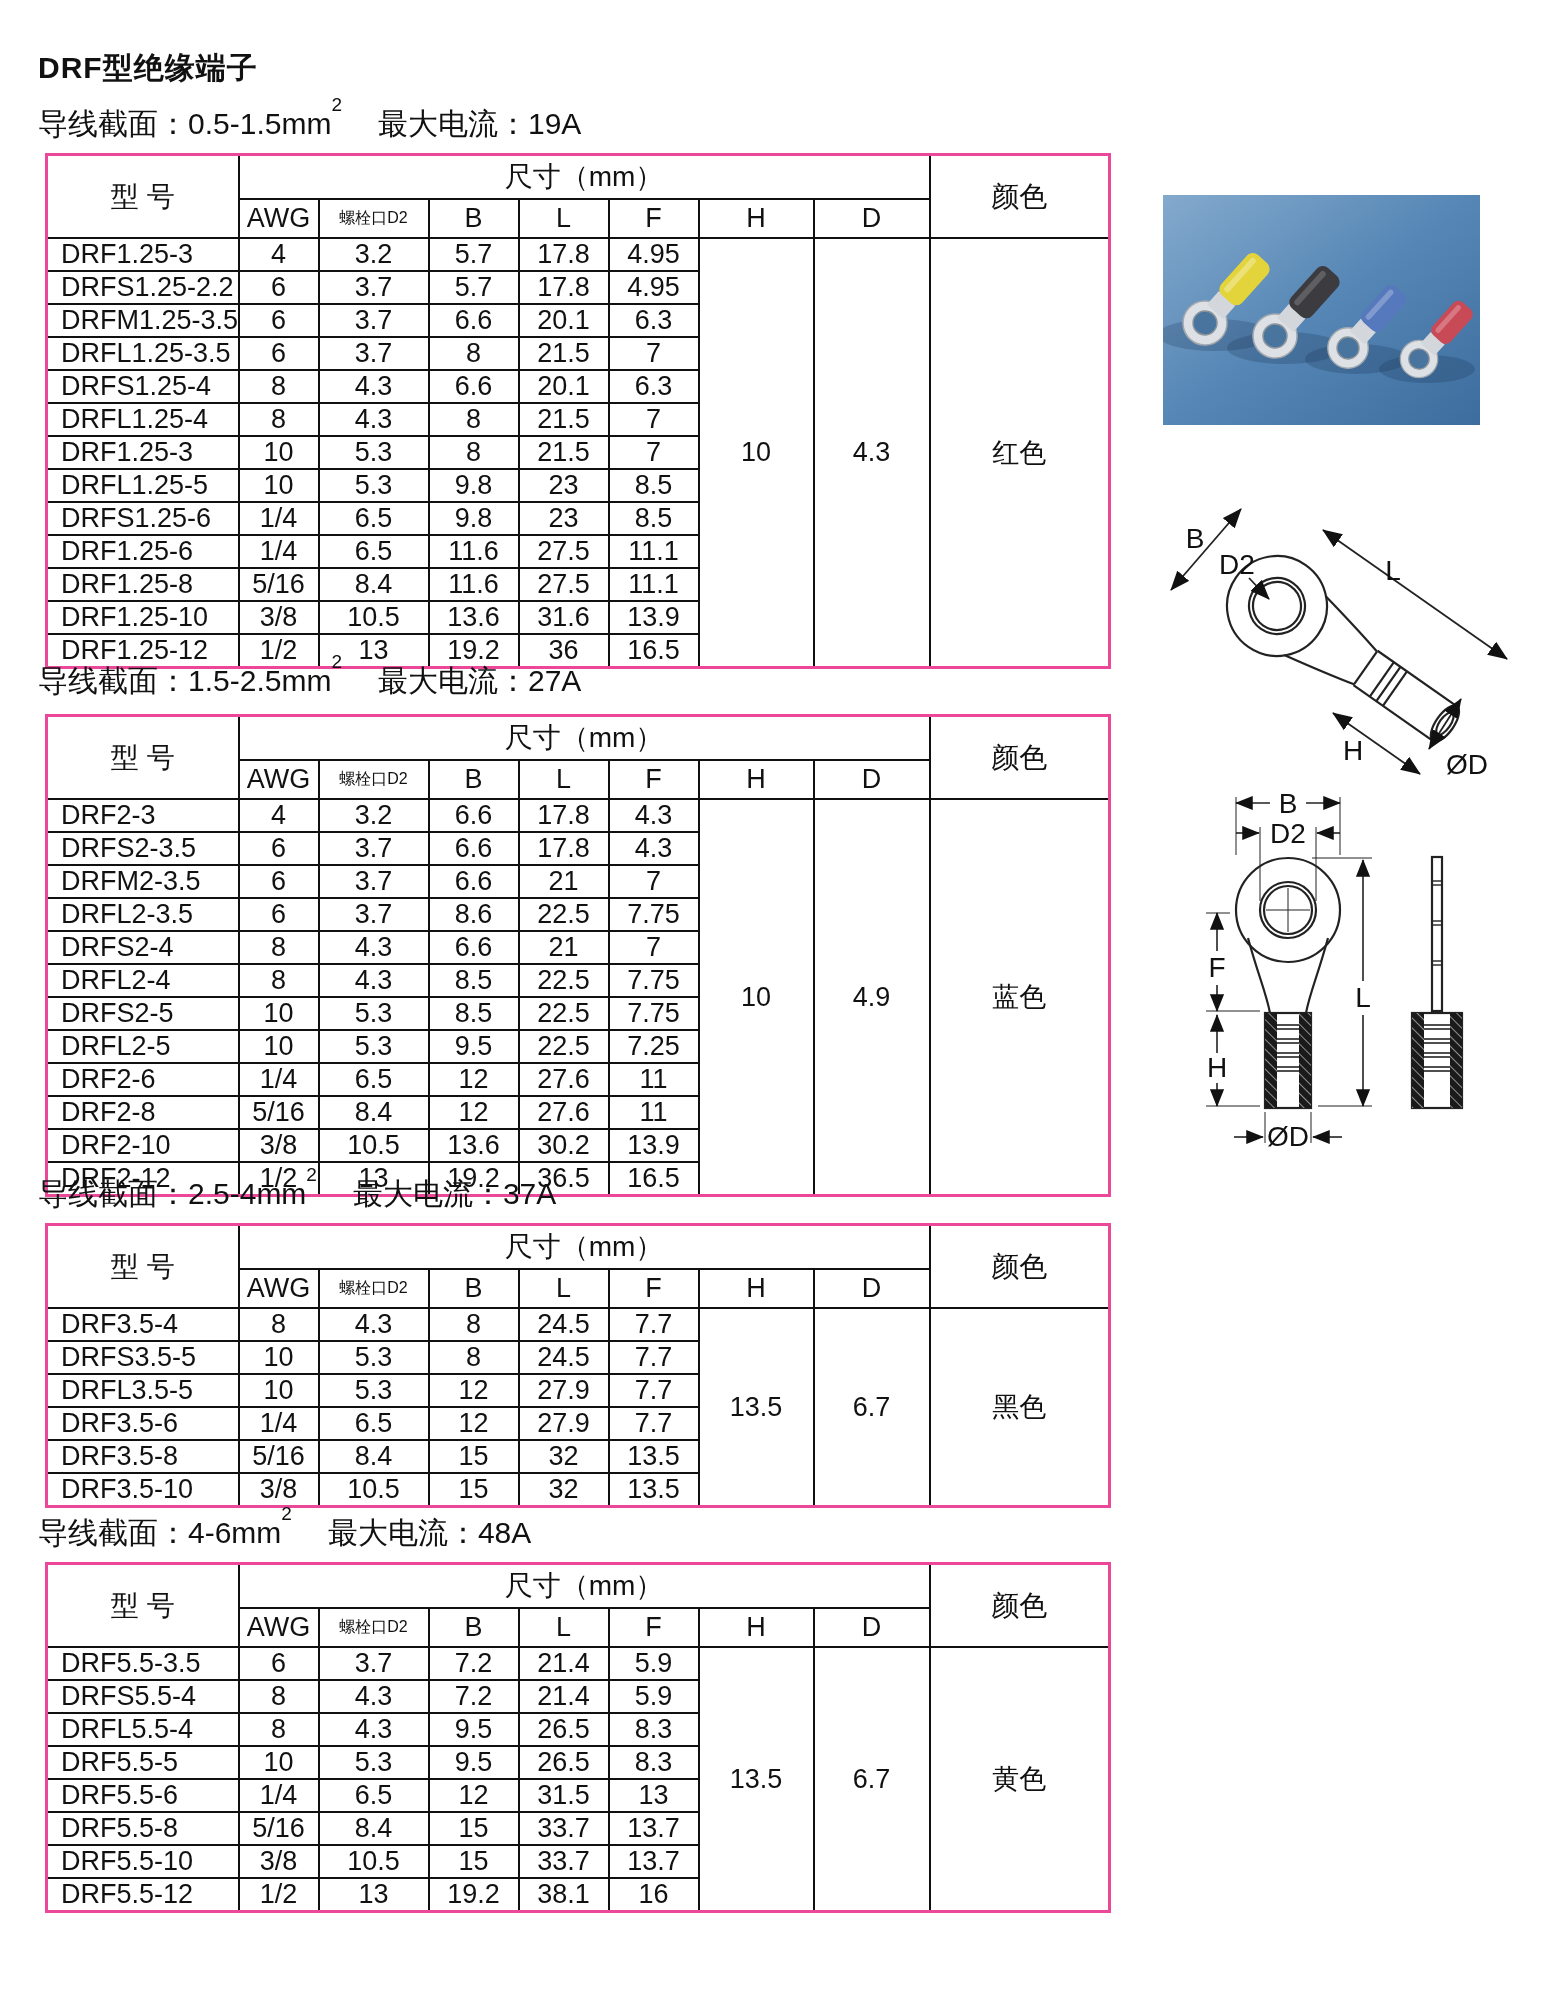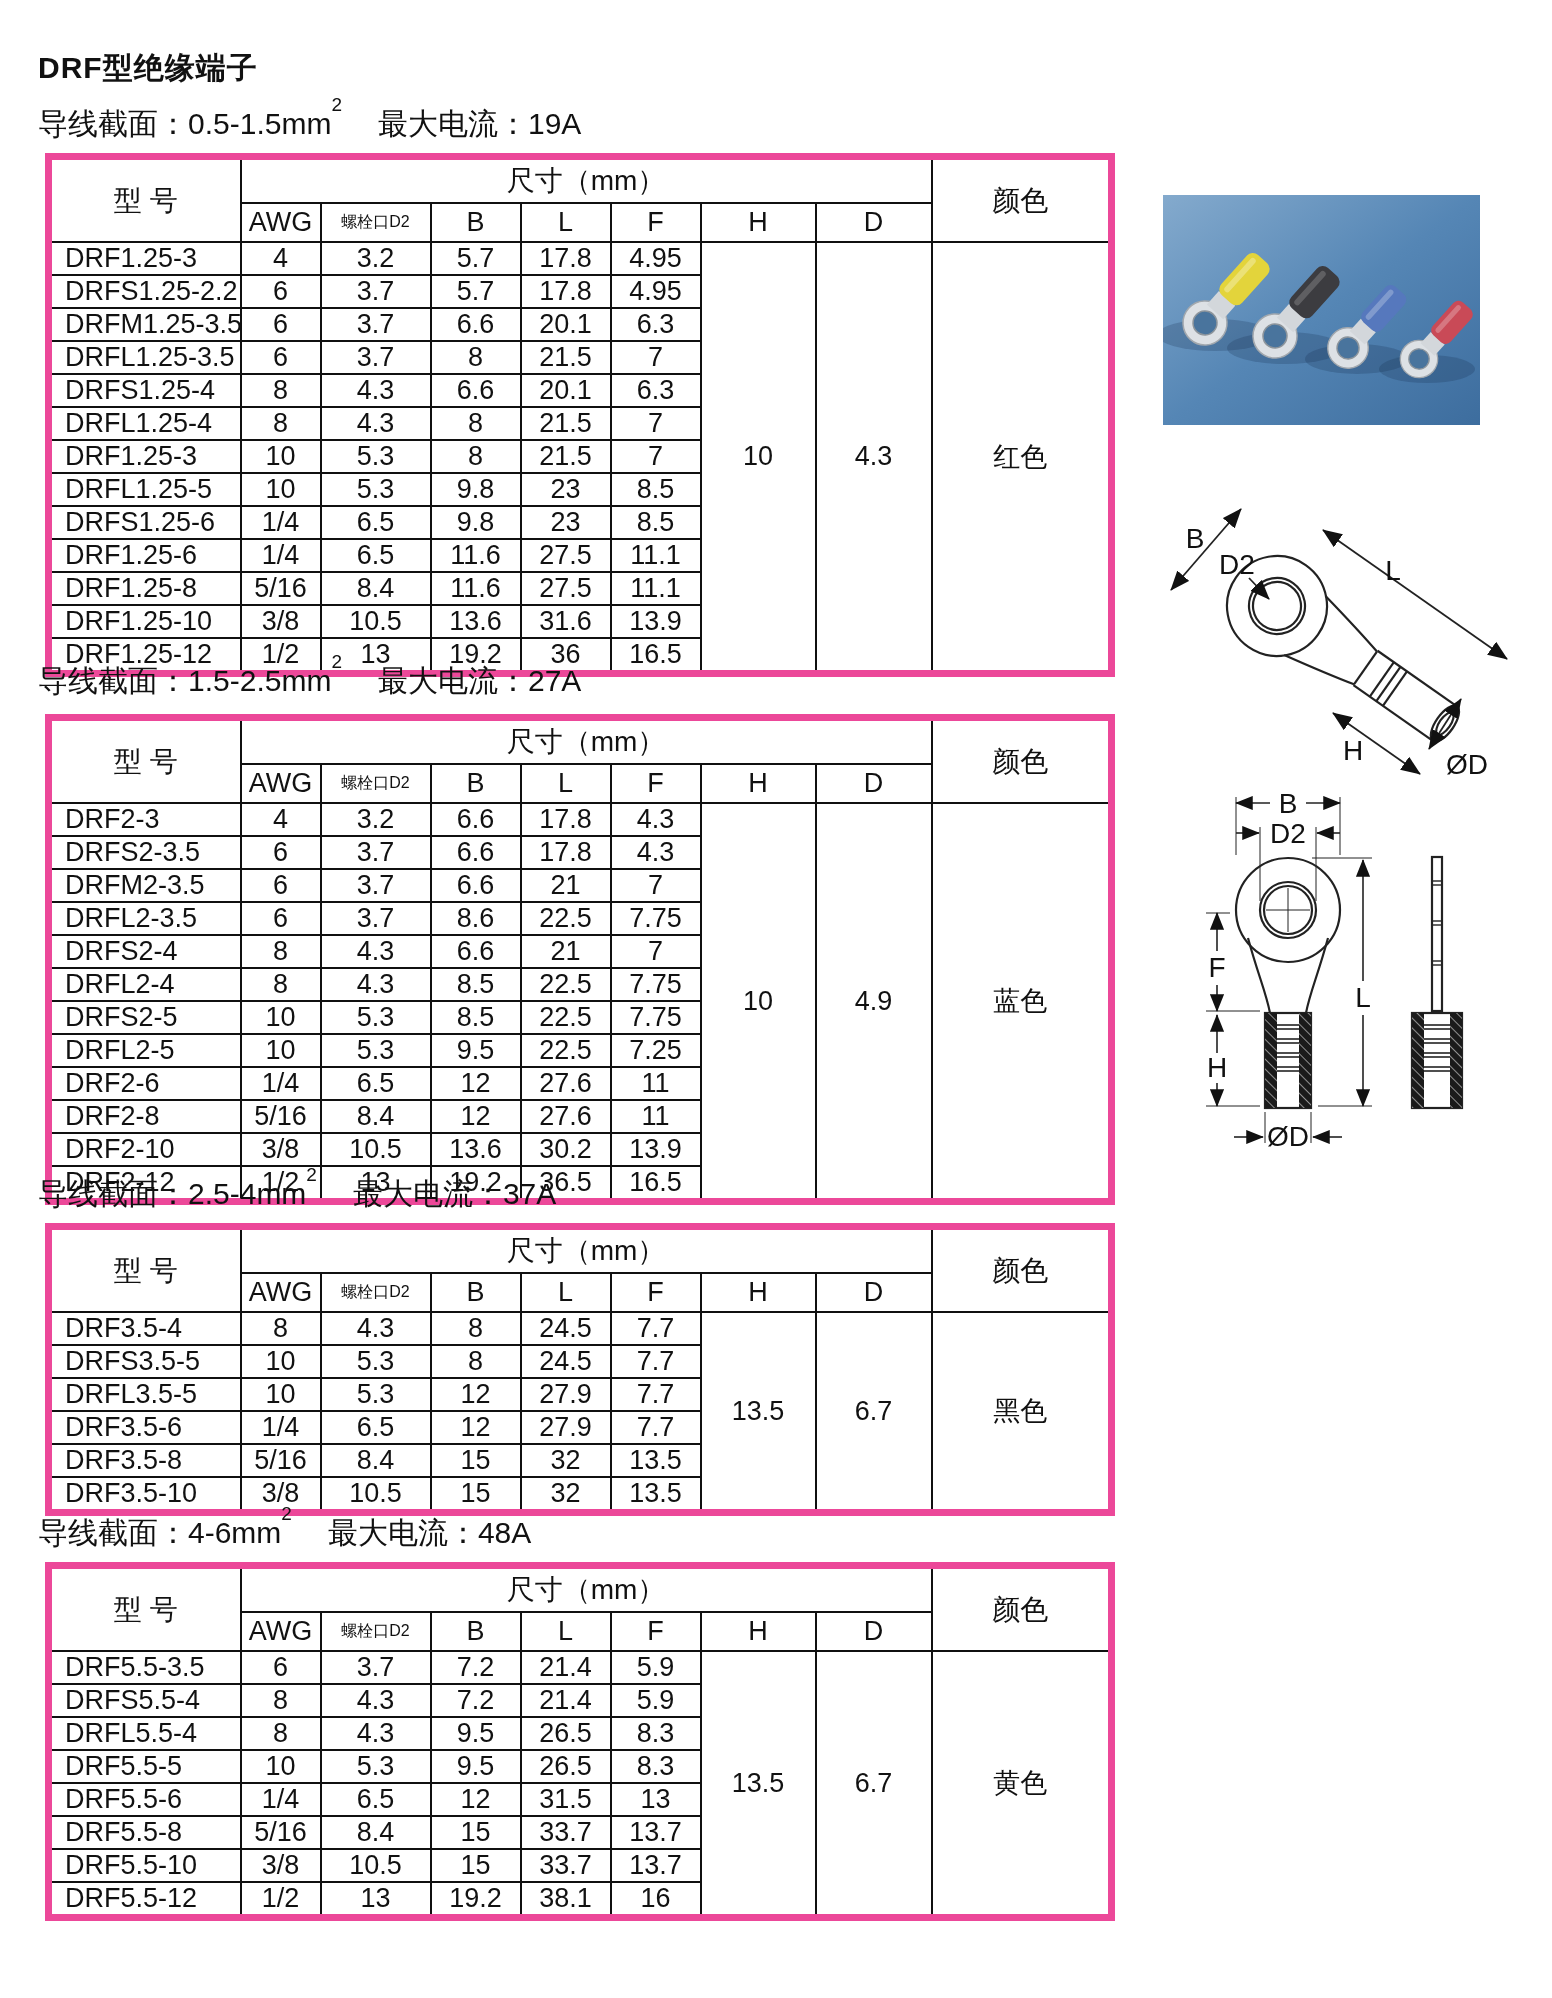--- a/index.html
+++ b/index.html
@@ -6,21 +6,21 @@
   .page{
     position:relative;width:1552px;height:1998px;background:#ffffff;
     font-family:"Liberation Sans","DejaVu Sans",sans-serif;color:#111;overflow:hidden;
   }
   .title{position:absolute;left:38px;top:48px;font-size:30px;font-weight:700;letter-spacing:1px;}
   .subtitle{position:absolute;left:38px;font-size:30px;white-space:nowrap;}
   .subtitle sup{font-size:19px;position:relative;top:-12px;}
   .subtitle .gap{display:inline-block;width:36px;}
   table.spec{
     position:absolute;left:45px;width:1063px;border-collapse:collapse;table-layout:fixed;
-    background:#fff;border:7px solid #ec4899;
+    background:#fff;border:3px solid #ec4899;
   }
   .spec th,.spec td{border:2px solid #101010;padding:0;white-space:nowrap;overflow:hidden;}
   .spec th{font-weight:normal;font-size:28px;text-align:center;}
   .spec tr.hr1 th{height:42px;}
   .spec tr.hr2 th{height:37px;font-size:27px;}
   .spec tr.hr2 th.d2h{font-size:16px;}
   .spec td{font-size:27px;}
   .spec td.model{text-align:left;padding-left:13px;}
   .spec td.num{text-align:center;}
   .spec[data-section="0"] tbody tr{height:30.3px;}

